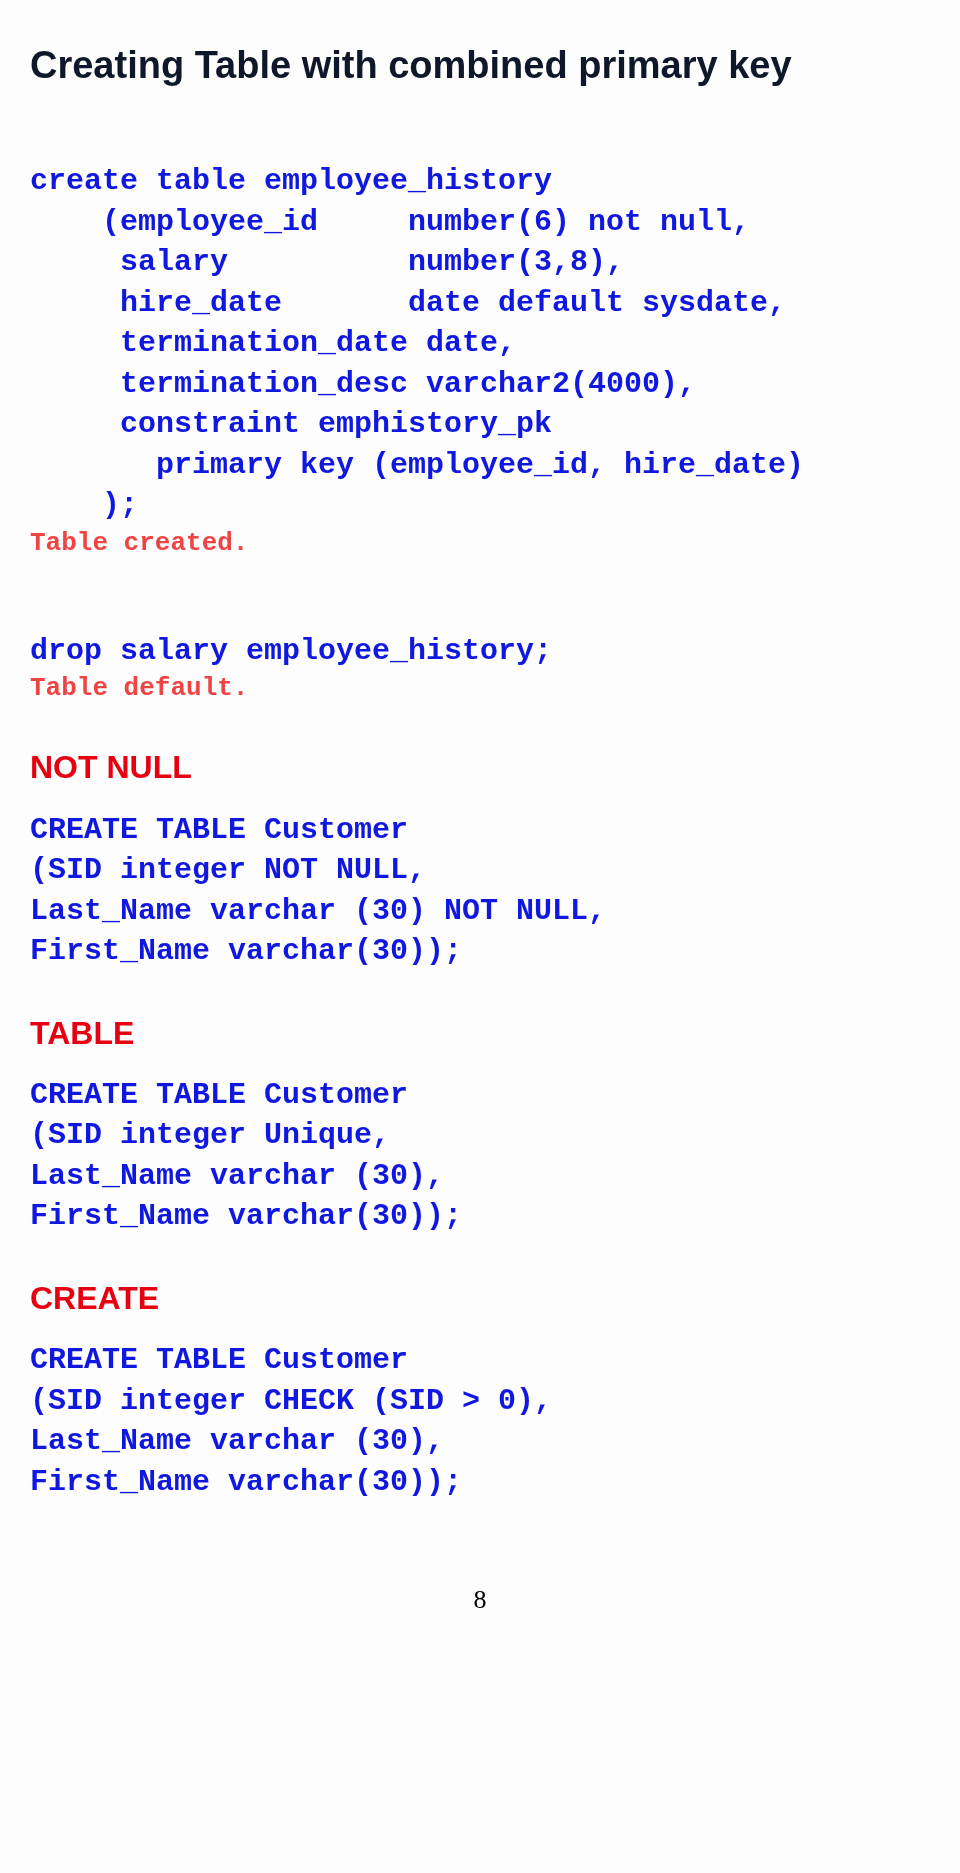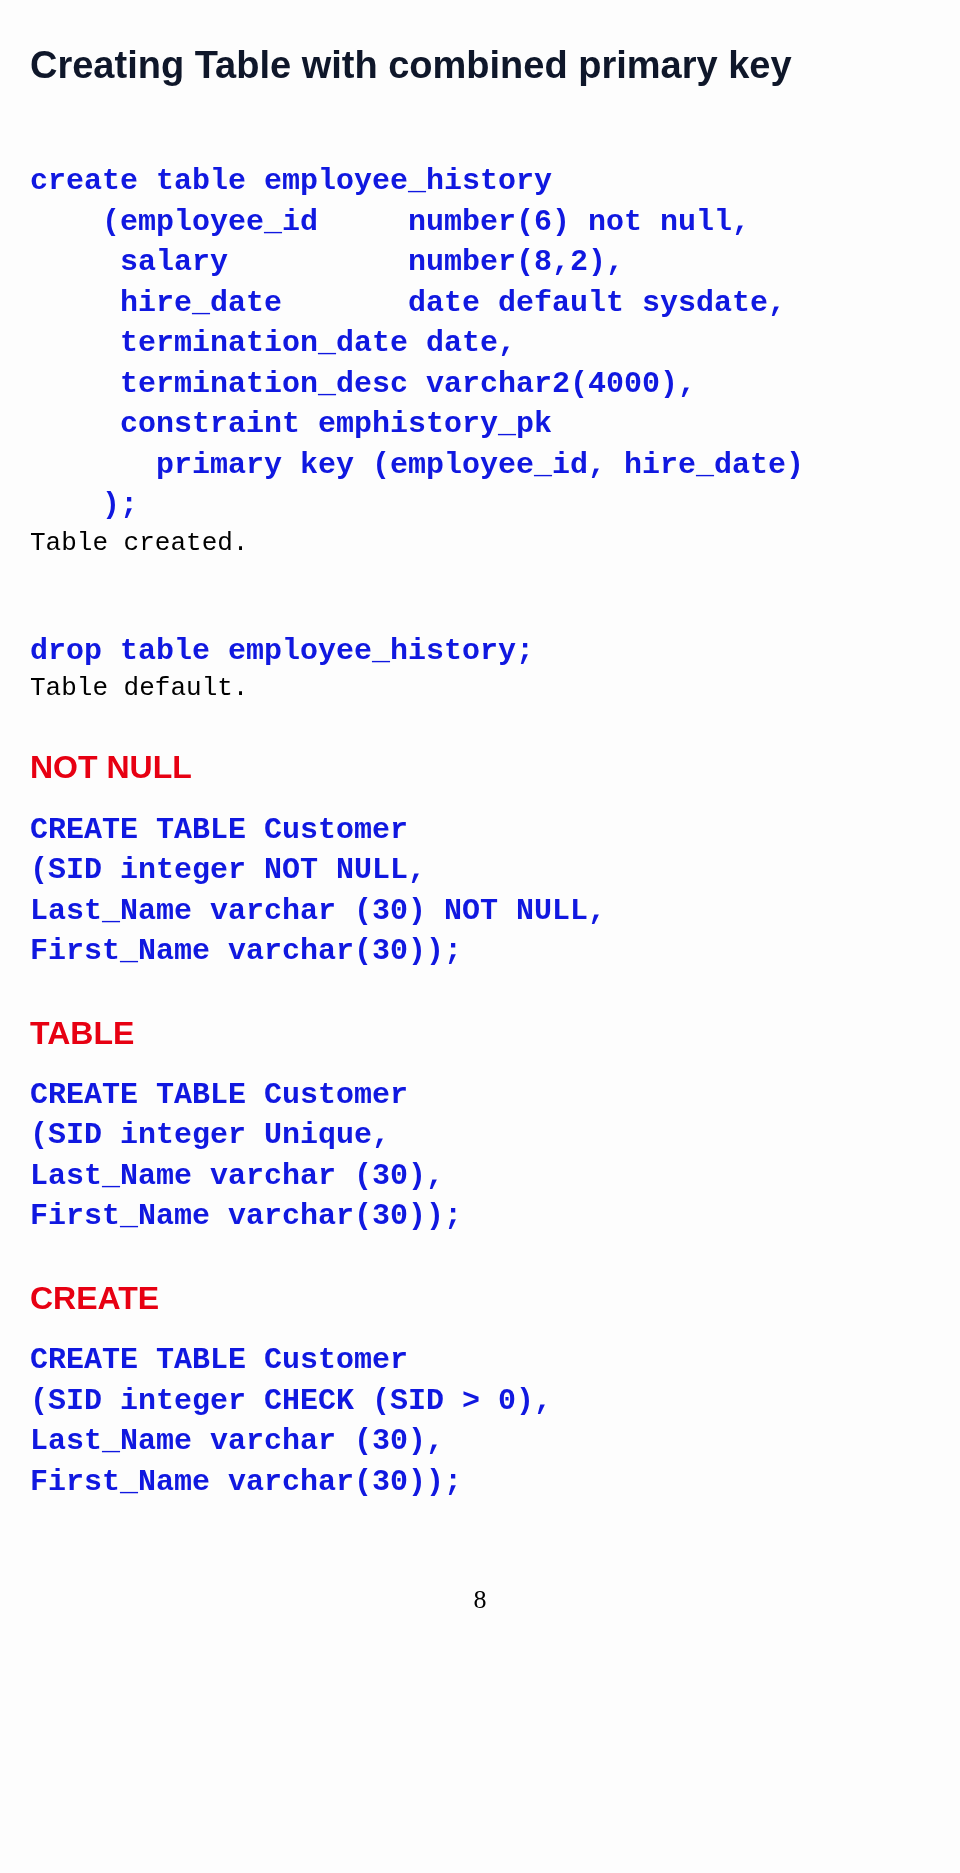--- a/index.html
+++ b/index.html
@@ -29,53 +29,53 @@
     margin-bottom: 20px;
   }
   .code-blue {
     color: #1018e0;
     font-family: 'Courier New', Courier, monospace;
     font-weight: bold;
     white-space: pre;
     font-size: 30px;
   }
   .code-black {
-    color: #000000;
+    color: #ef4444;
     font-family: 'Courier New', Courier, monospace;
-    font-weight: normal;
+    font-weight: bold;
     white-space: pre;
     font-size: 26px;
   }
   .spacer-lg { height: 70px; }
   .pagenum {
     text-align: center;
     font-family: Georgia, serif;
     font-size: 26px;
     margin-top: 80px;
   }
 </style>
 </head>
 <body>
 
 <div class="heading-red">Creating Table with combined primary key</div>
 
 <div class="code-blue">create table employee_history
     (employee_id     number(6) not null,
-     salary          number(8,2),
+     salary          number(3,8),
      hire_date       date default sysdate,
      termination_date date,
      termination_desc varchar2(4000),
      constraint emphistory_pk
        primary key (employee_id, hire_date)
     );</div>
 <div class="code-black">Table created.</div>
 
 <div class="spacer-lg"></div>
 
-<div class="code-blue">drop table employee_history;</div>
+<div class="code-blue">drop salary employee_history;</div>
 <div class="code-black">Table default.</div>
 
 <div class="subheading-red">NOT NULL</div>
 <div class="code-blue">CREATE TABLE Customer
 (SID integer NOT NULL,
 Last_Name varchar (30) NOT NULL,
 First_Name varchar(30));</div>
 
 <div class="subheading-red">TABLE</div>
 <div class="code-blue">CREATE TABLE Customer

